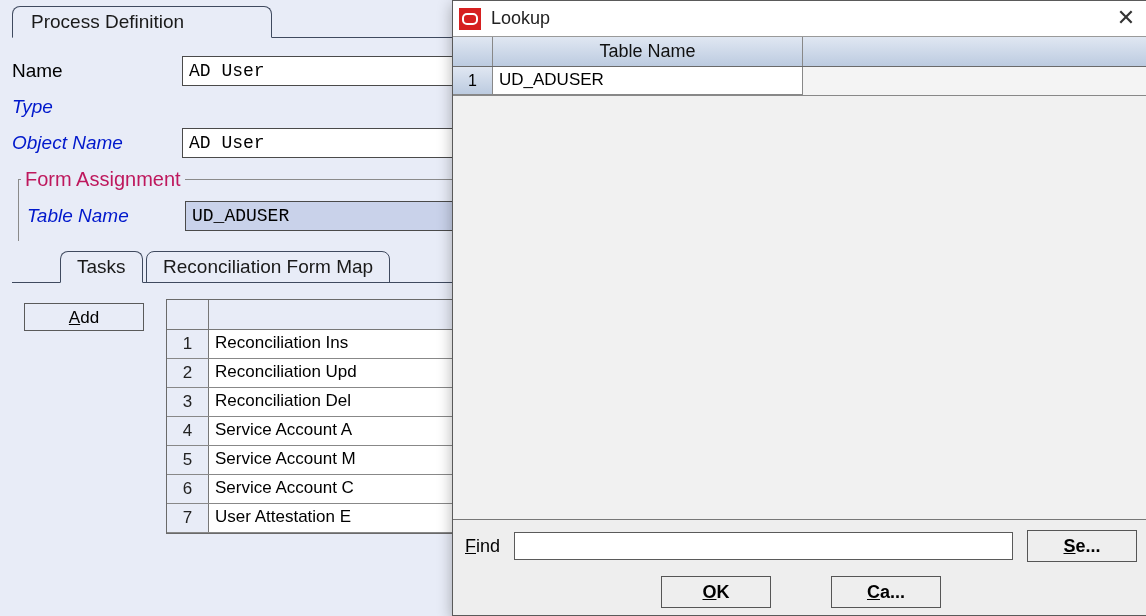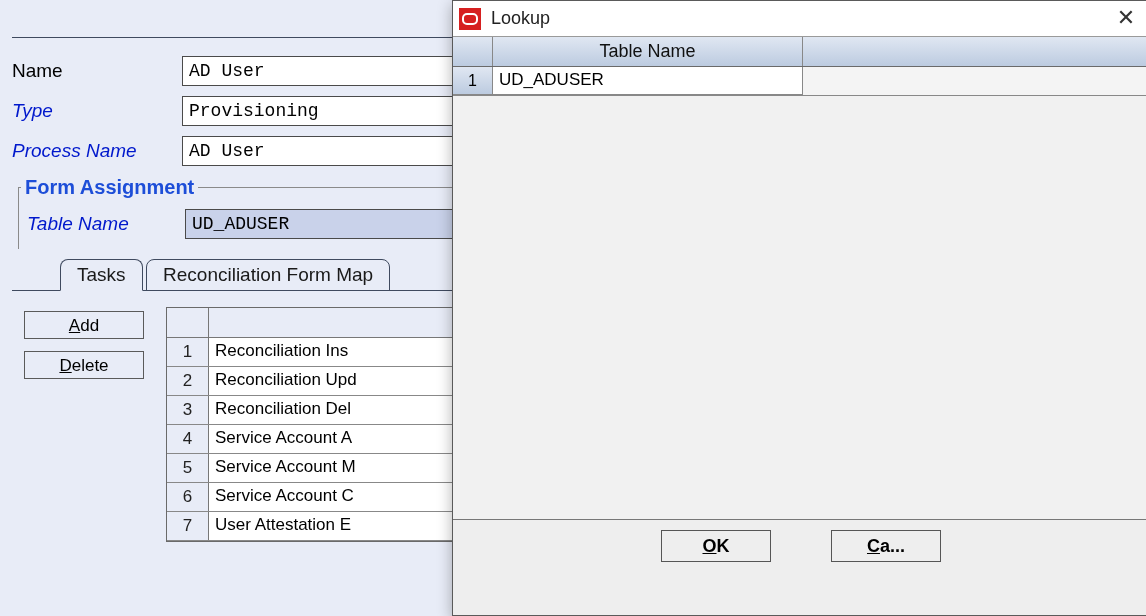--- a/index.html
+++ b/index.html
@@ -81,22 +81,22 @@
     background: #fff;
     border: 1px solid #4a4a4a;
     font-size: 18px;
     padding: 2px 6px;
     font-family: Liberation Mono, monospace;
   }
   .form-input.highlight { background: #c9d2ea; }
   .form-assign legend {
     padding: 0 4px;
     font-size: 20px;
-    font-weight: bold;
-    color: #1d4ed8;
+    font-weight: normal;
+    color: #be185d;
     margin-left: -6px;
   }
   .form-assign {
     border: 1px solid #8a8a8a;
     border-left: 1px solid #8a8a8a;
     border-right: none;
     border-bottom: none;
     margin: 8px 0 0 6px;
     padding: 8px 8px 10px 8px;
   }
@@ -335,37 +335,37 @@
     justify-content: center;
     gap: 60px;
   }
 </style>
 </head>
 <body>
 
 <div class="app">
 
   <div class="proc-tab-strip">
+    <div class="proc-tab">Process Definition</div>
     <div class="proc-tab-line"></div>
   </div>
 
   <div class="proc-body">
 
     <div class="form-row">
       <div class="form-label black">Name</div>
       <input class="form-input" value="AD User" style="">
     </div>
 
     <div class="form-row">
       <div class="form-label blue">Type</div>
-      <input class="form-input" value="Provisioning" style="">
     </div>
 
     <div class="form-row">
-      <div class="form-label blue">Process Name</div>
+      <div class="form-label blue">Object Name</div>
       <input class="form-input" value="AD User" style="">
     </div>
 
     <fieldset class="form-assign">
       <legend>Form Assignment</legend>
       <div class="form-row" style="margin:2px 0 0 0;">
         <div class="form-label blue" style="width:158px;">Table Name</div>
         <input class="form-input highlight" style="width: 420px;" value="UD_ADUSER">
       </div>
     </fieldset>
@@ -374,23 +374,20 @@
       <div class="inner-tab active">Tasks</div>
       <div class="inner-tab">Reconciliation Form Map</div>
       <div class="inner-tab-line"></div>
     </div>
 
     <div class="tasks-area">
       <div class="tasks-buttons">
         <button class="btn">
           <span class="u">A</span><span>dd</span>
         </button>
-        <button class="btn">
-          <span class="u">D</span><span>elete</span>
-        </button>
       </div>
 
       <div class="tasks-grid">
         <div class="grid-headrow">
           <div class="grid-corner"></div>
           <div class="grid-colhead">Task</div>
         </div>
         <div class="grid-row">
           <div class="grid-rownum">1</div>
           <div class="grid-cell">Reconciliation Ins</div>
@@ -438,20 +435,29 @@
       </div>
       <div class="dlg-row">
         <div class="dlg-rownum">1</div>
         <div class="dlg-cell">UD_ADUSER</div>
       </div>
     </div>
 
     <div class="dlg-body-fill"></div>
 
     <div class="dlg-footer">
+      <div class="dlg-find-row">
+        <span class="dlg-find-label">
+          <span class="u">F</span>ind
+        </span>
+        <input class="dlg-find-input" style="">
+        <button class="dlg-btn">
+          <span class="u">S</span><span>e...</span>
+        </button>
+      </div>
       <div class="dlg-btnrow">
         <button class="dlg-btn">
           <span class="u">O</span><span>K</span>
         </button>
         <button class="dlg-btn">
           <span class="u">C</span><span>a...</span>
         </button>
       </div>
     </div>
   </div>

